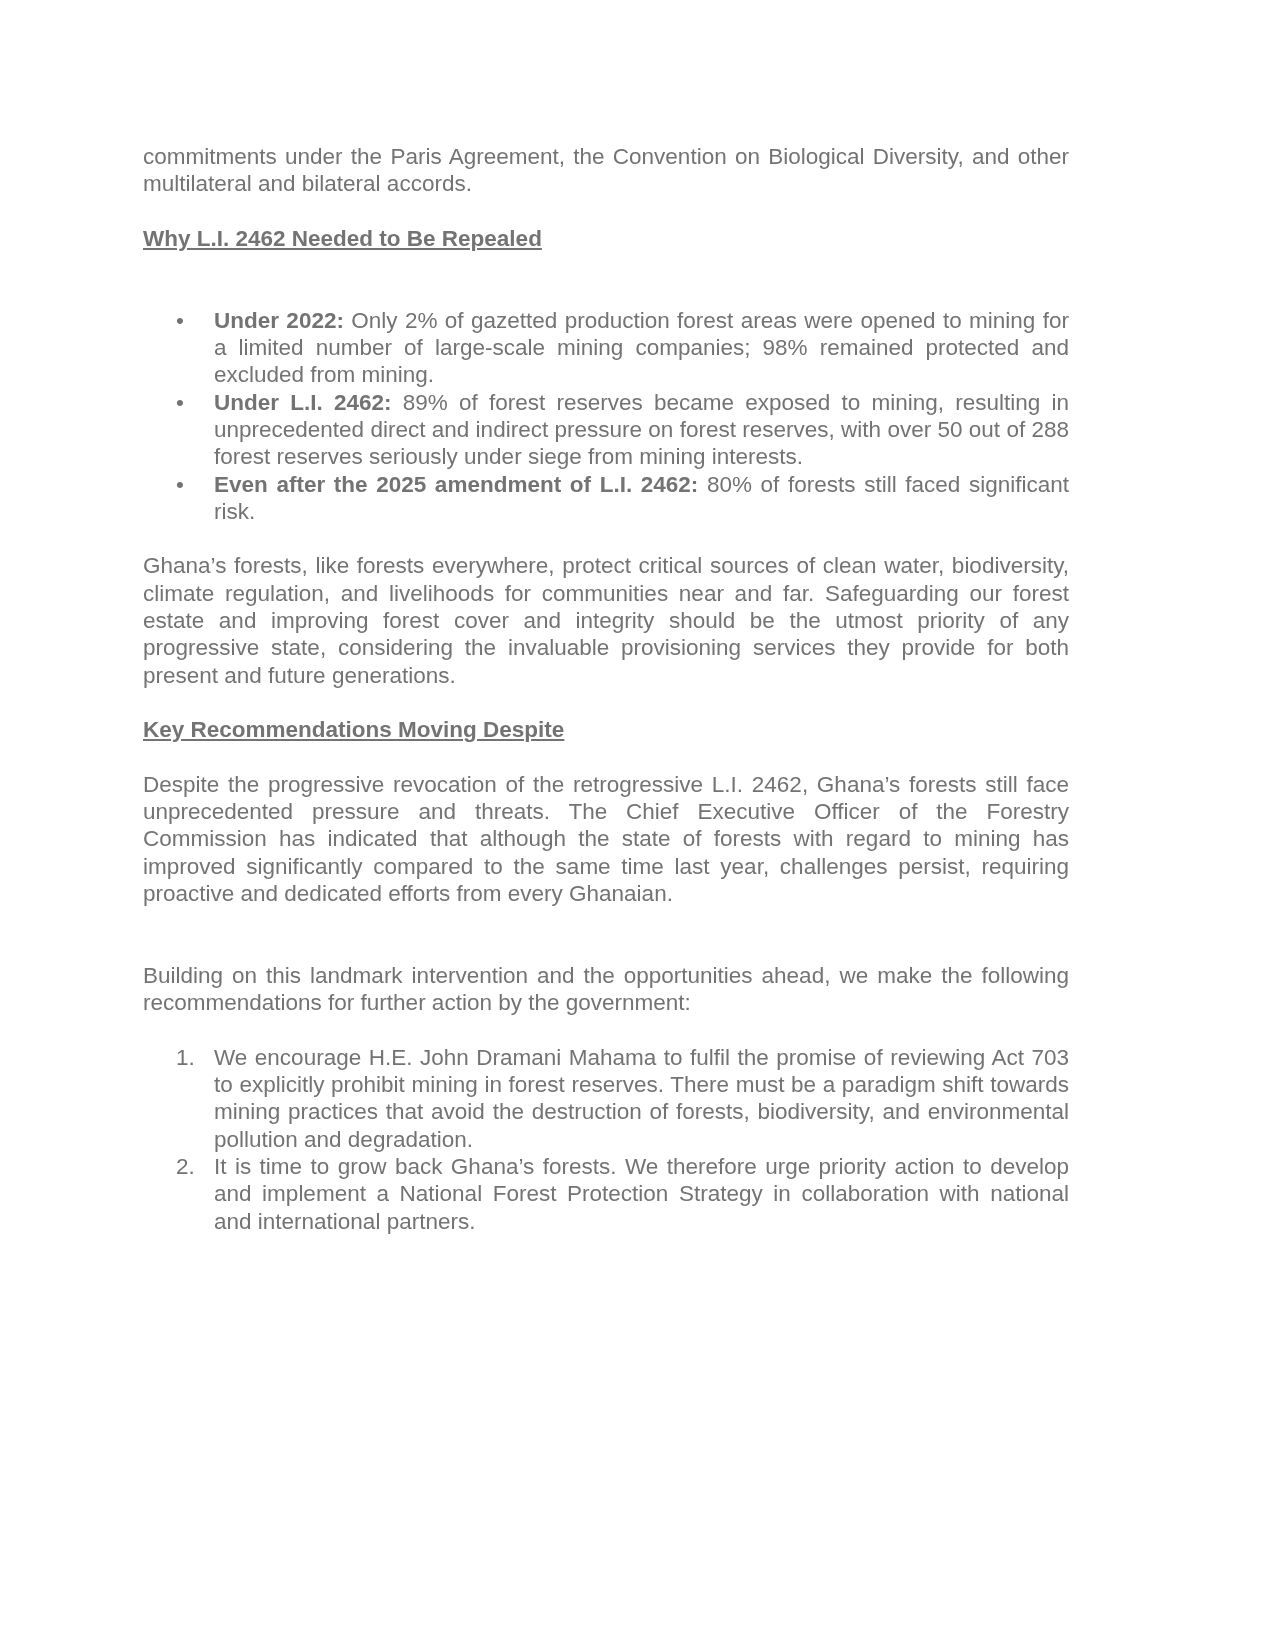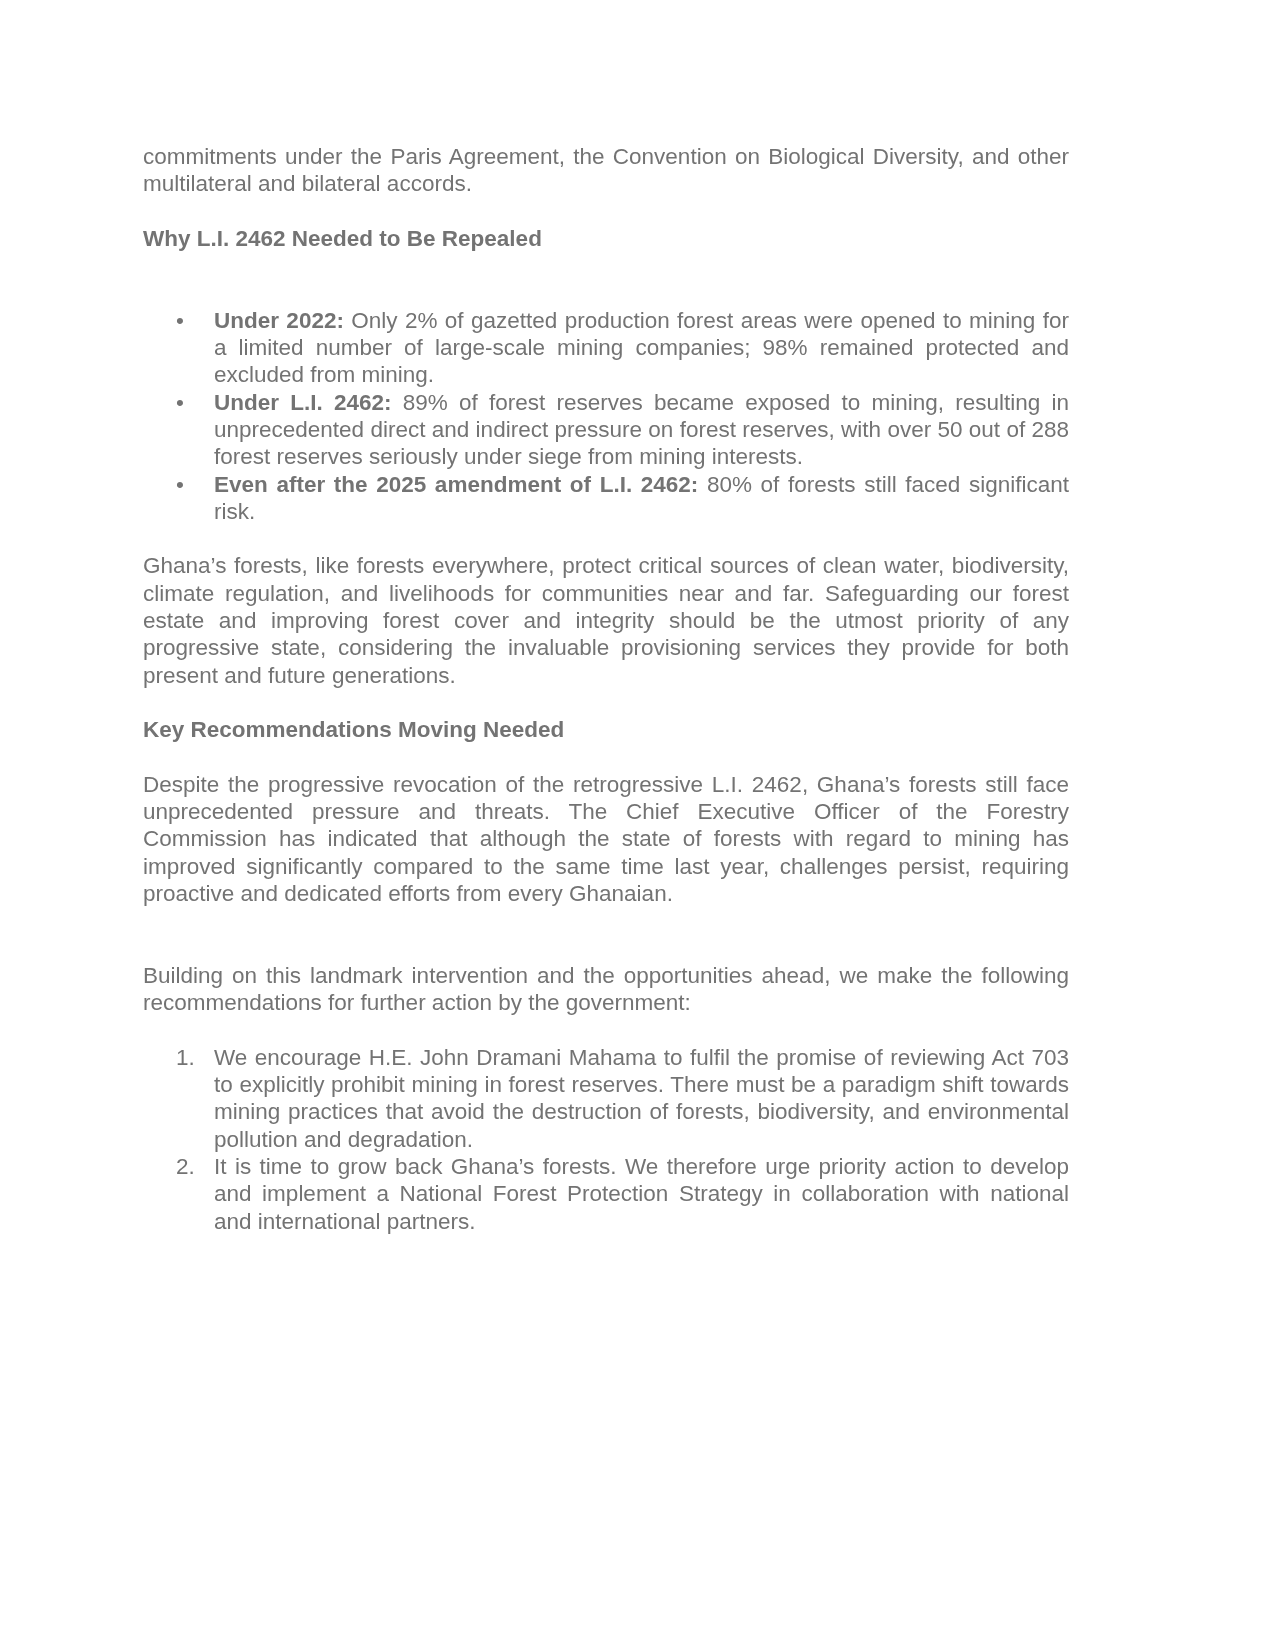--- a/index.html
+++ b/index.html
@@ -9,21 +9,21 @@
     left: 143px;
     top: 143px;
     width: 926px;
     font-family: "Liberation Sans", sans-serif;
     font-size: 22.5px;
     line-height: 27.3px;
     color: #737373;
   }
   p { margin: 0; text-align: justify; }
   .gap { height: 27.3px; }
-  h2 { margin: 0; font-size: 22.5px; font-weight: bold; line-height: 27.3px; }
+  h2 { margin: 0; font-size: 22.5px; font-weight: bold; line-height: 27.3px; text-decoration: underline; }
   ul.bullets { list-style: none; margin: 0; padding: 0; }
   ul.bullets li { position: relative; padding-left: 71px; text-align: justify; }
   ul.bullets li .dot { position: absolute; left: 33px; top: 0; }
   ol.recs { list-style: none; margin: 0; padding: 0; }
   ol.recs li { position: relative; padding-left: 71px; text-align: justify; }
   ol.recs li .num { position: absolute; left: 33px; top: 0; }
   b { font-weight: bold; }
 </style>
 </head>
 <body>
@@ -49,21 +49,21 @@
     <li>
       <span class="dot">•</span>
       <b>Even after the 2025 amendment of L.I. 2462:</b><span> 80% of forests still faced significant risk.</span>
     </li>
   </ul>
   <div class="gap"></div>
 
   <p>Ghana’s forests, like forests everywhere, protect critical sources of clean water, biodiversity, climate regulation, and livelihoods for communities near and far. Safeguarding our forest estate and improving forest cover and integrity should be the utmost priority of any progressive state, considering the invaluable provisioning services they provide for both present and future generations.</p>
   <div class="gap"></div>
 
-  <h2>Key Recommendations Moving Needed</h2>
+  <h2>Key Recommendations Moving Despite</h2>
   <div class="gap"></div>
 
   <p>Despite the progressive revocation of the retrogressive L.I. 2462, Ghana’s forests still face unprecedented pressure and threats. The Chief Executive Officer of the Forestry Commission has indicated that although the state of forests with regard to mining has improved significantly compared to the same time last year, challenges persist, requiring proactive and dedicated efforts from every Ghanaian.</p>
   <div class="gap"></div>
   <div class="gap"></div>
   <p>Building on this landmark intervention and the opportunities ahead, we make the following recommendations for further action by the government:</p>
   <div class="gap"></div>
 
   <ol class="recs">
     <li>

